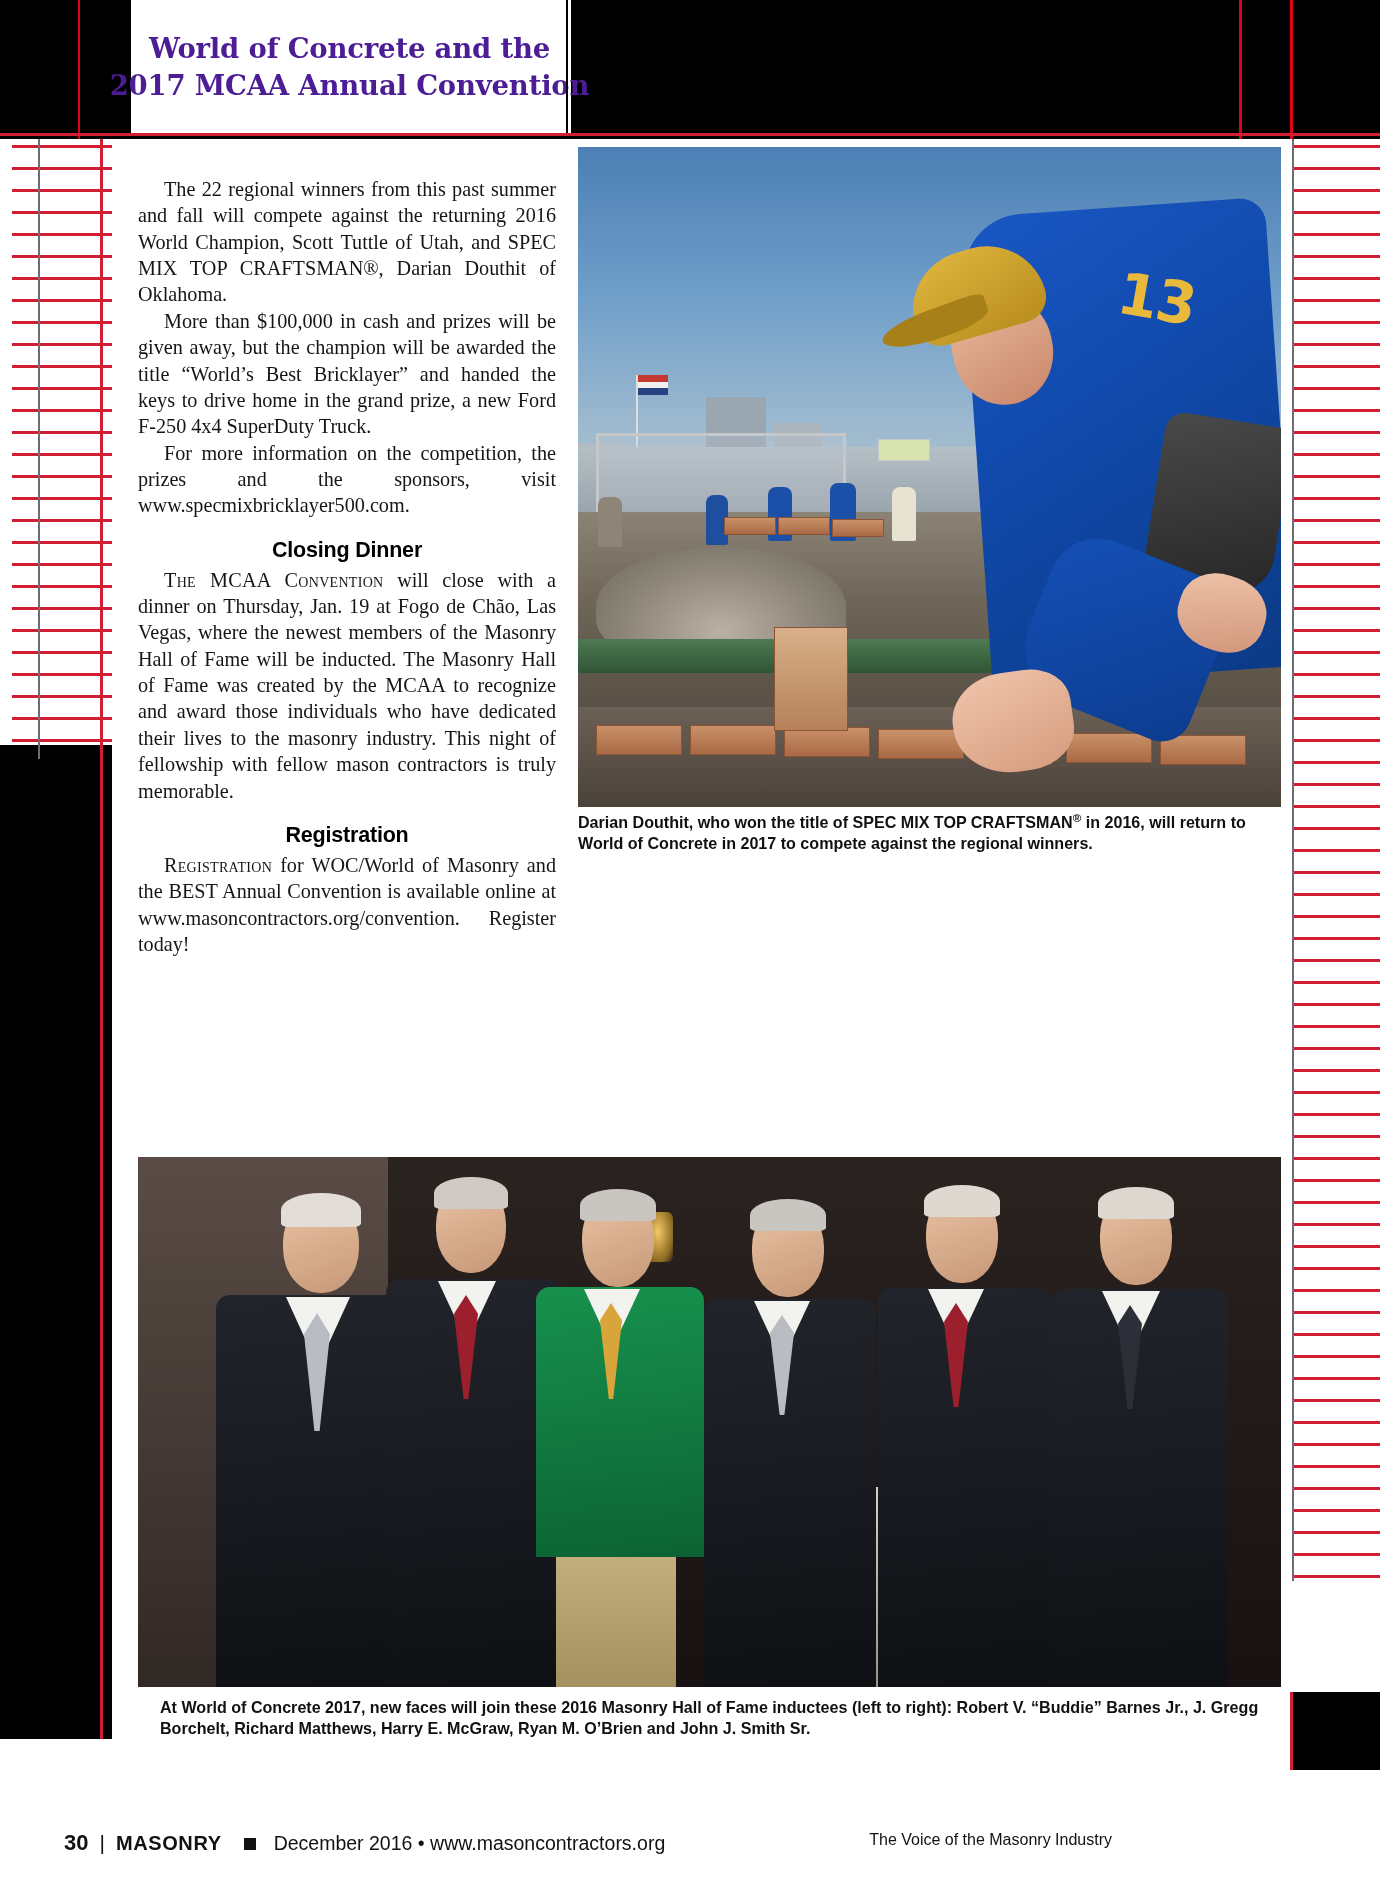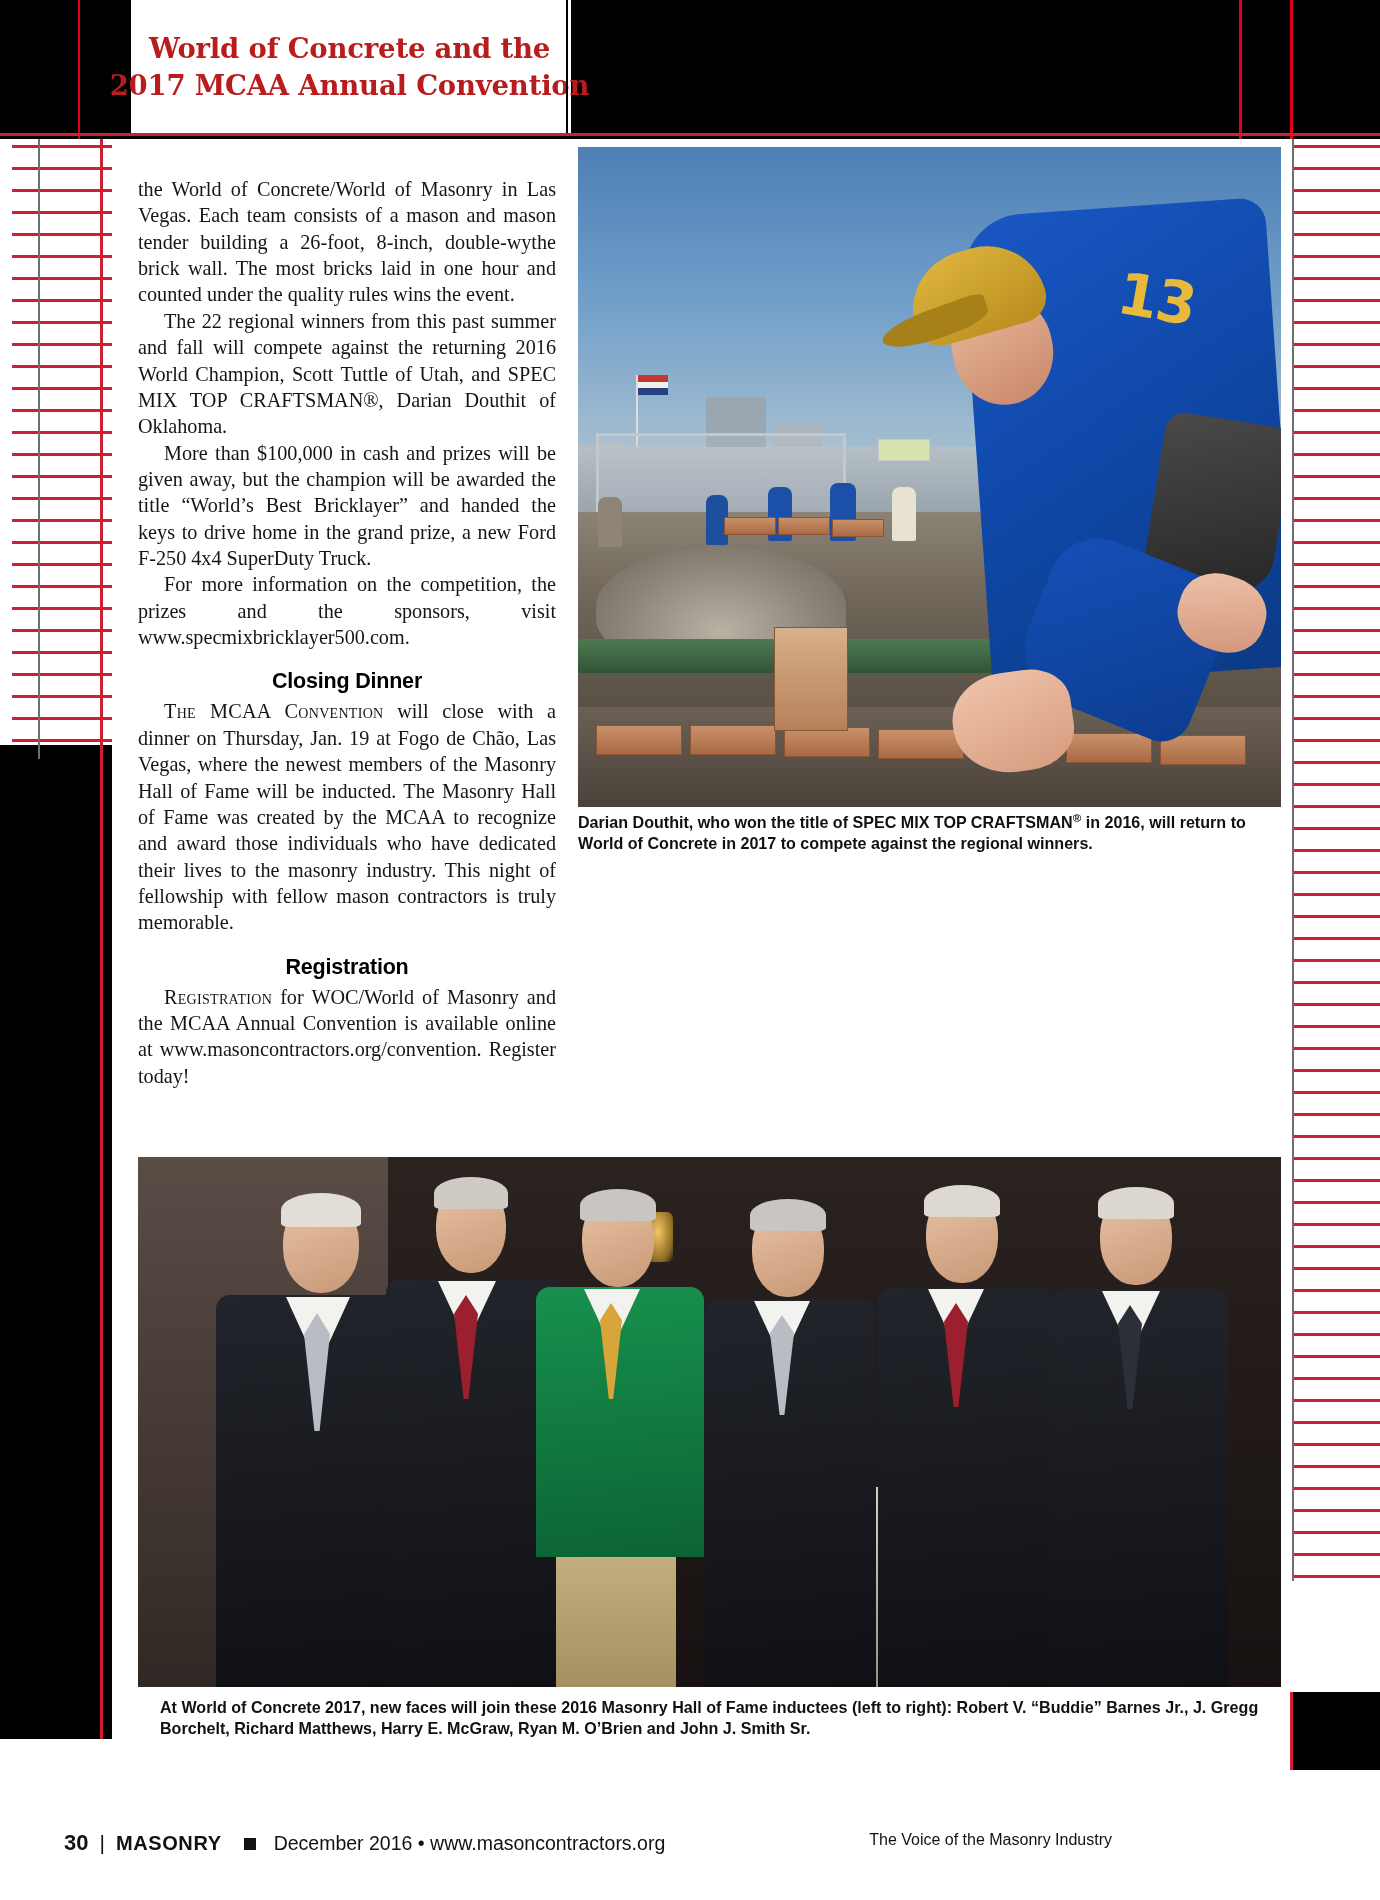--- a/index.html
+++ b/index.html
@@ -68,21 +68,21 @@
     position: absolute;
     left: 566px; top: 0;
     width: 2px; height: 133px;
     background: #000000;
   }
   .title-line {
     font-family: "DejaVu Serif", serif;
     font-weight: bold;
     font-size: 27.5px;
     letter-spacing: -0.2px;
-    color: #b91c1c;
+    color: #4c1d95;
     line-height: 1.32;
     text-align: center;
     white-space: nowrap;
   }
 
   
   .left-rail {
     position: absolute;
     left: 0px; top: 139px;
     width: 112px; height: 1600px;
@@ -581,30 +581,29 @@
         <div class="rtick" style="top: 1414px;"></div>
         <div class="rtick" style="top: 1436px;"></div>
       </div>
   </div>
   <div class="right-black-block"></div>
   <div class="right-black-block-red"></div>
 
   <div class="content">
 
     <div class="col-left">
-      <p class="body first">the World of Concrete/World of Masonry in Las Vegas. Each team consists of a mason and mason tender building a 26-foot, 8-inch, double-wythe brick wall. The most bricks laid in one hour and counted under the quality rules wins the event.</p>
       <p class="body">The 22 regional winners from this past summer and fall will compete against the returning 2016 World Champion, Scott Tuttle of Utah, and SPEC MIX TOP CRAFTSMAN®, Darian Douthit of Oklahoma.</p>
       <p class="body">More than $100,000 in cash and prizes will be given away, but the champion will be awarded the title “World’s Best Bricklayer” and handed the keys to drive home in the grand prize, a new Ford F-250 4x4 SuperDuty Truck.</p>
       <p class="body">For more information on the competition, the prizes and the sponsors, visit www.specmixbricklayer500.com.</p>
 
       <h2 class="subhead">Closing Dinner</h2>
       <p class="body"><span class="smallcaps">The MCAA Convention</span><span> will close with a dinner on Thursday, Jan. 19 at Fogo de Chão, Las Vegas, where the newest members of the Masonry Hall of Fame will be inducted. The Masonry Hall of Fame was created by the MCAA to recognize and award those individuals who have dedicated their lives to the masonry industry. This night of fellowship with fellow mason contractors is truly memorable.</span></p>
 
       <h2 class="subhead">Registration</h2>
-      <p class="body"><span class="smallcaps">Registration</span><span> for WOC/World of Masonry and the MCAA Annual Convention is available online at www.masoncontractors.org/convention. Register today!</span></p>
+      <p class="body"><span class="smallcaps">Registration</span><span> for WOC/World of Masonry and the BEST Annual Convention is available online at www.masoncontractors.org/convention. Register today!</span></p>
     </div>
 
     <div class="photo1">
       <div class="sky"></div>
       <div class="pole"></div>
       <div class="flag"></div>
       <div class="bldg" style="left:128px;top:250px;width:60px;height:125px;"></div>
       <div class="bldg" style="left:196px;top:276px;width:48px;height:100px;background:#aab4bc;"></div>
       <div class="bldg" style="left:0px;top:296px;width:48px;height:80px;background:#b2bbc2;"></div>
       <div class="skyline"></div>

